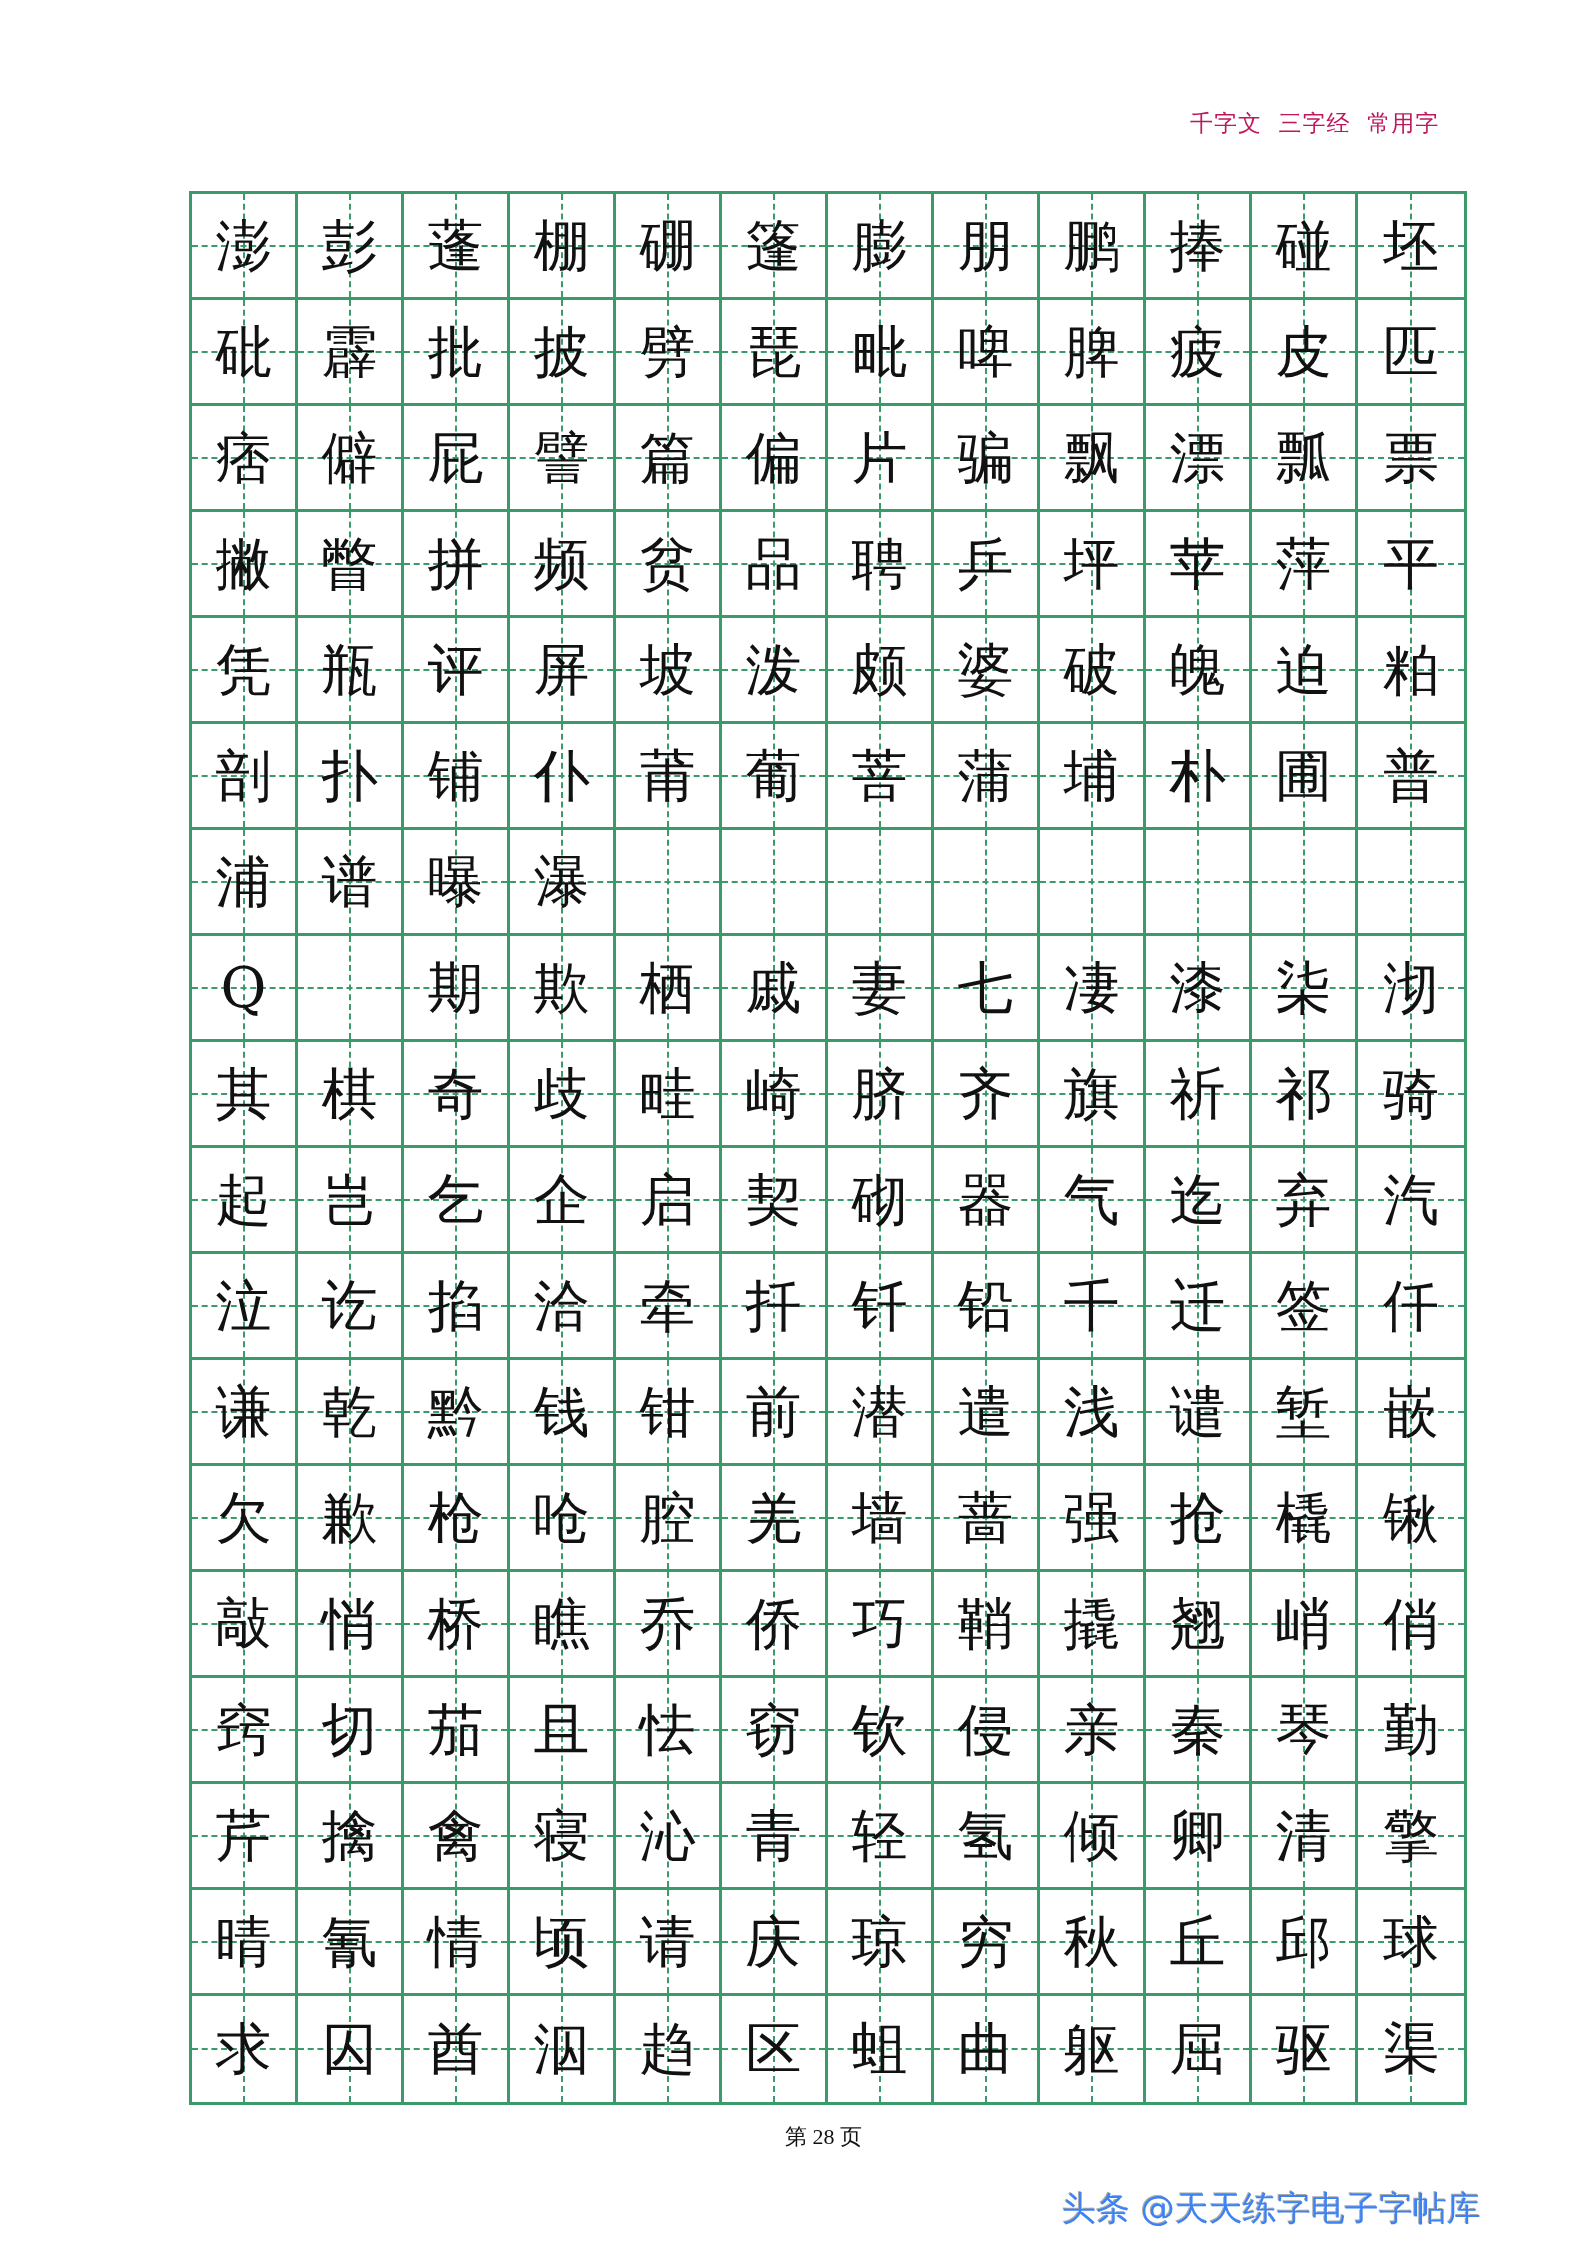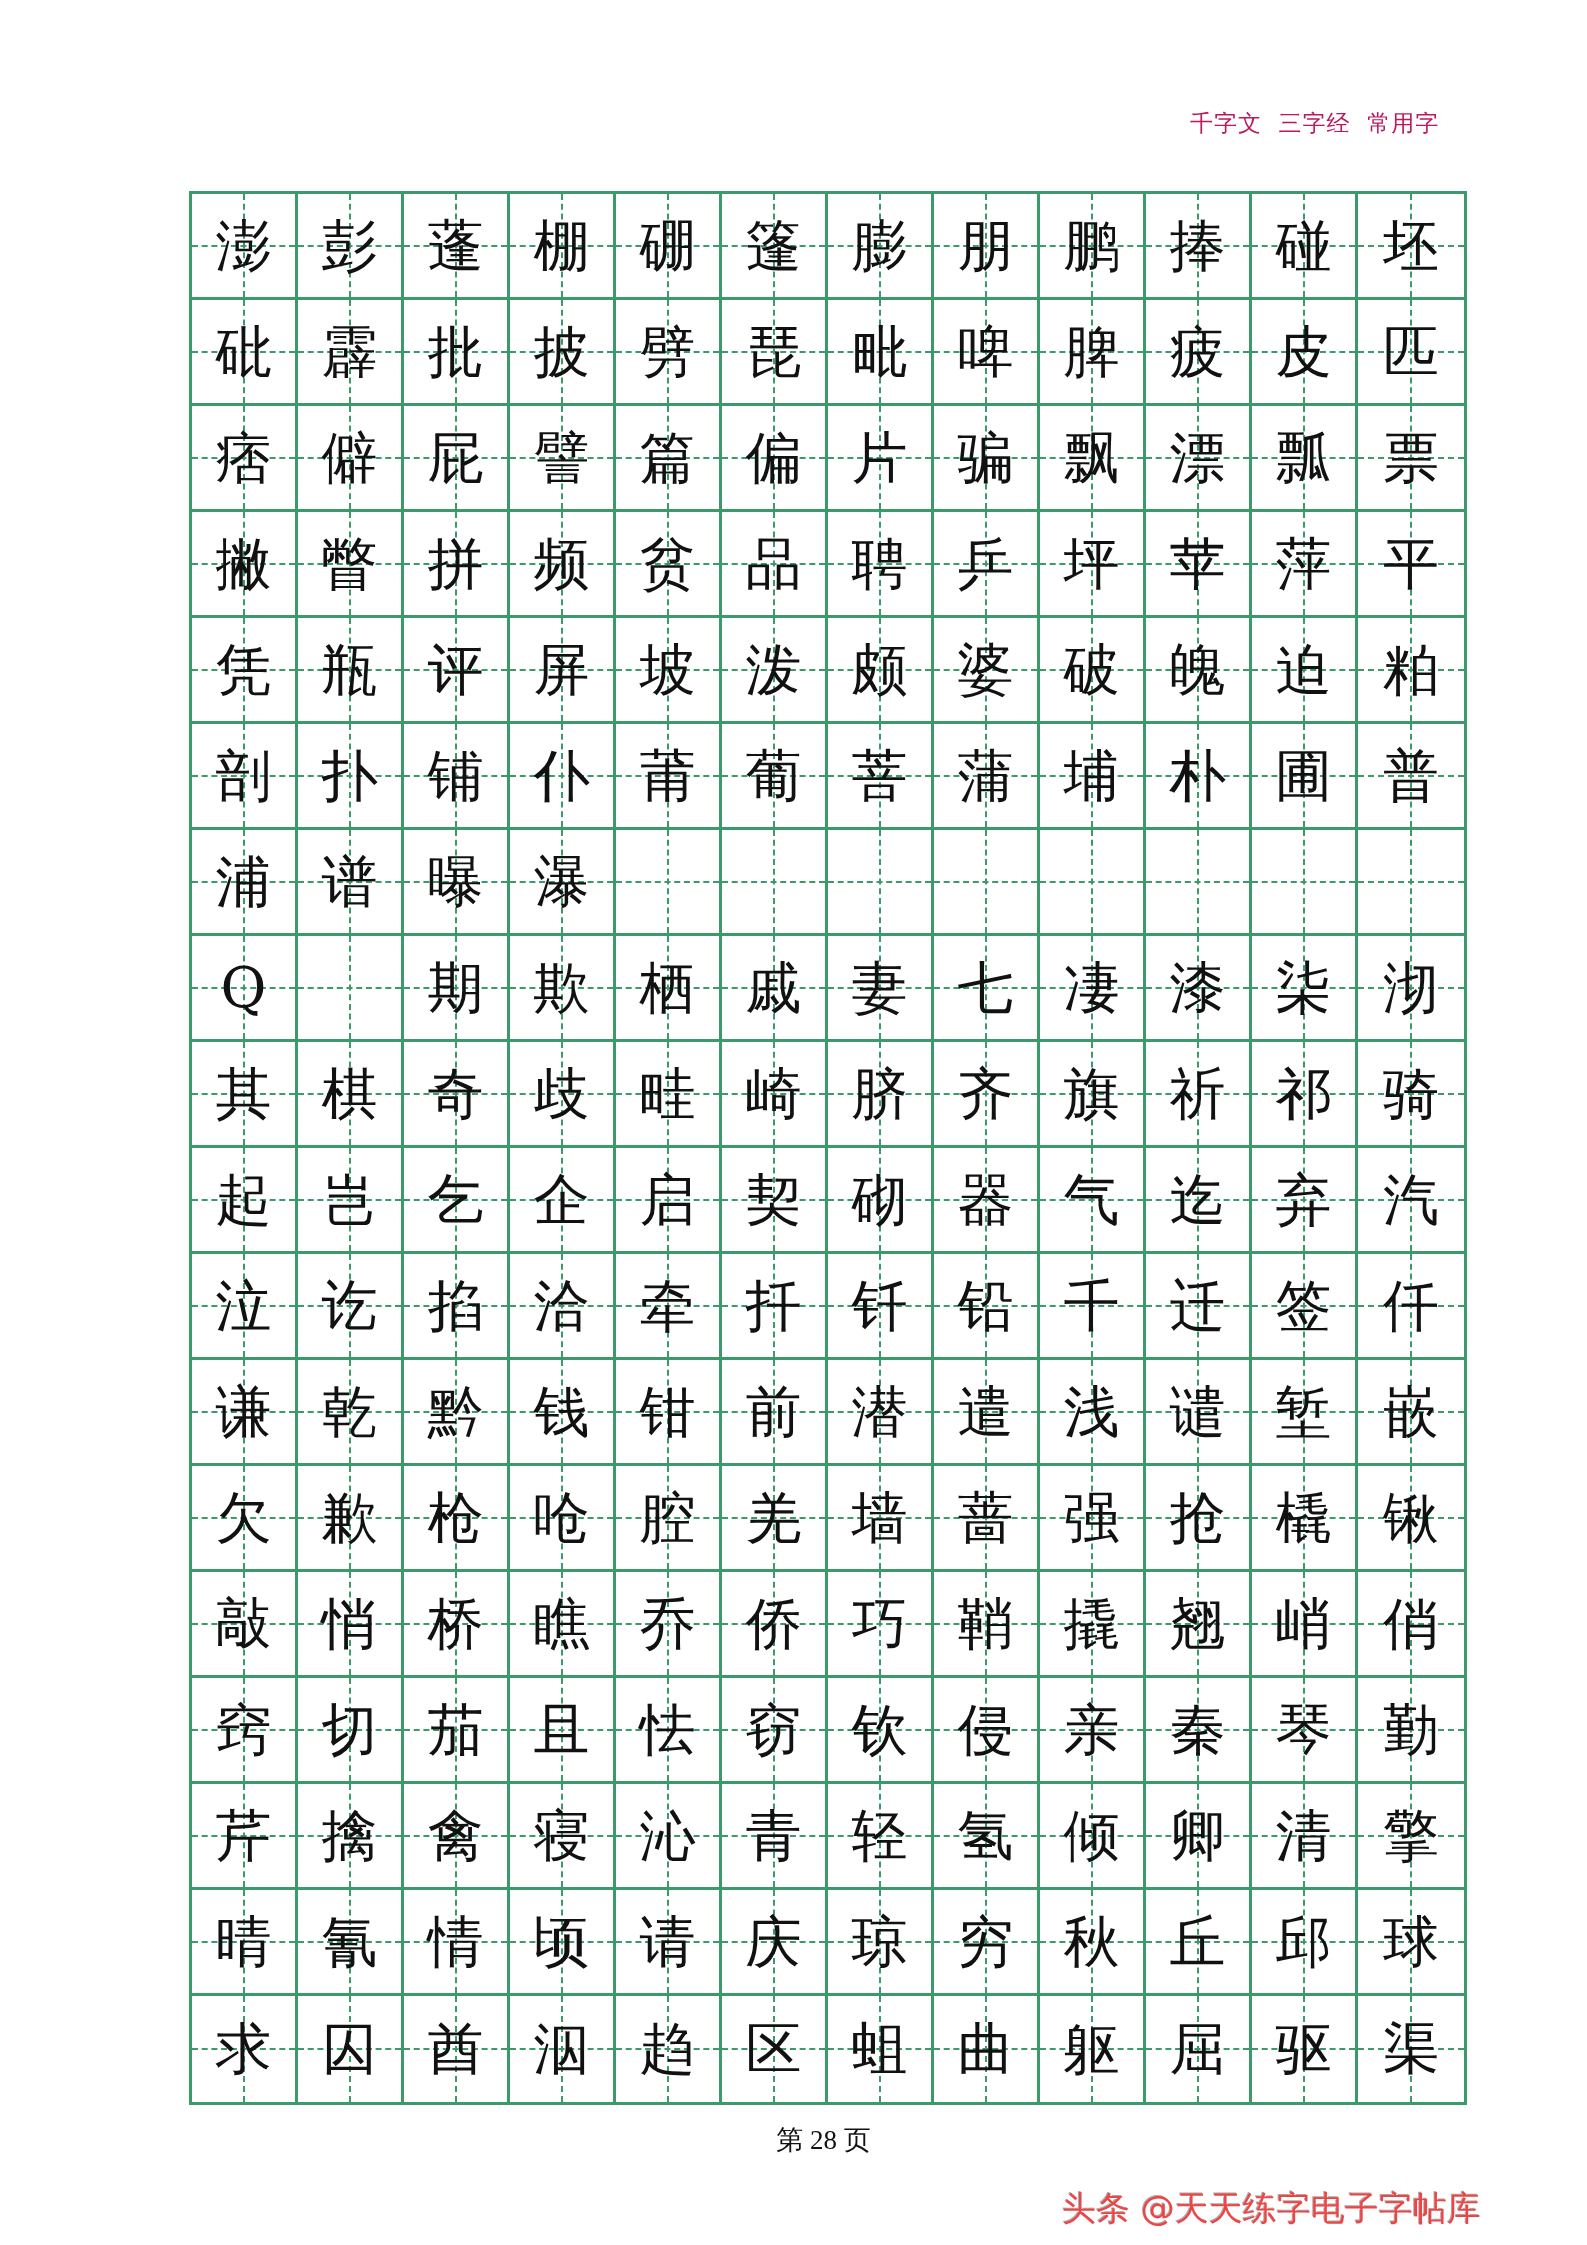--- a/index.html
+++ b/index.html
@@ -32,26 +32,26 @@
       content: ""; position: absolute; left: 50%; top: 0; bottom: 0;
       border-left: 2px dashed #3a9a6a; transform: translateX(-1px);
     }
     .cell::after {
       content: ""; position: absolute; top: 50%; left: 0; right: 0;
       border-top: 2px dashed #3a9a6a; transform: translateY(-1px);
     }
     .cell span { position: relative; z-index: 1; }
     .page-num {
       position: absolute; left: 0; width: 100%; top: 2122px; text-align: center;
-      font-family: "Liberation Serif", serif; font-size: 27px; color: #111;
+      font-family: "Liberation Serif", serif; font-size: 22px; color: #111;
       padding-left: 60px; box-sizing: border-box;
     }
     .watermark {
       position: absolute; left: 1062px; top: 2186px;
-      font-family: "DejaVu Sans", sans-serif; font-size: 34px; color: #ef4444;
+      font-family: "DejaVu Sans", sans-serif; font-size: 34px; color: #3b82f6;
       text-shadow: 1px 1px 0 #fff, -1px -1px 0 #aaa;
       white-space: nowrap;
     }
   </style>
 </head>
 <body>
 
 <div class="header">千字文  三字经  常用字</div>
 
 <div class="grid" id="grid">

